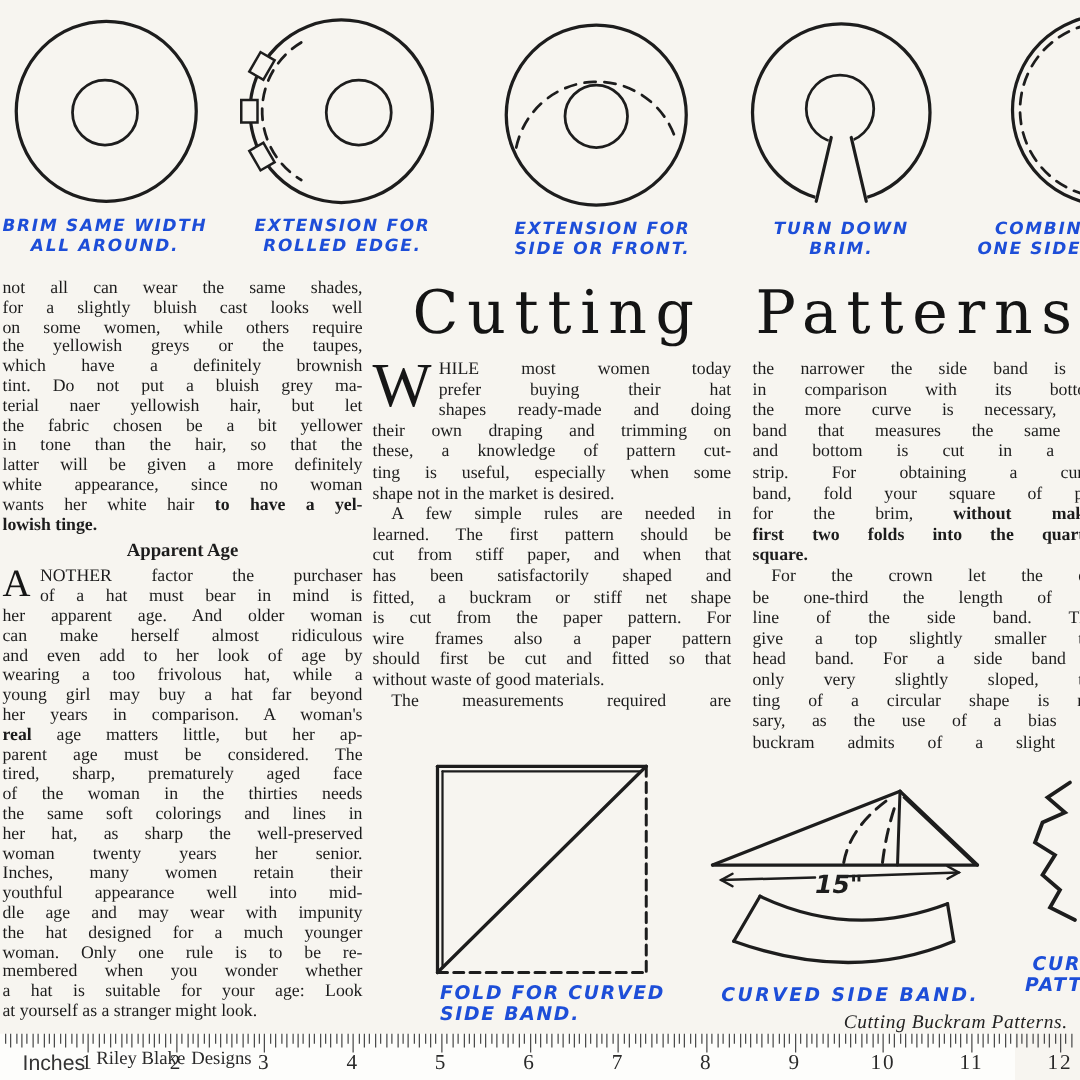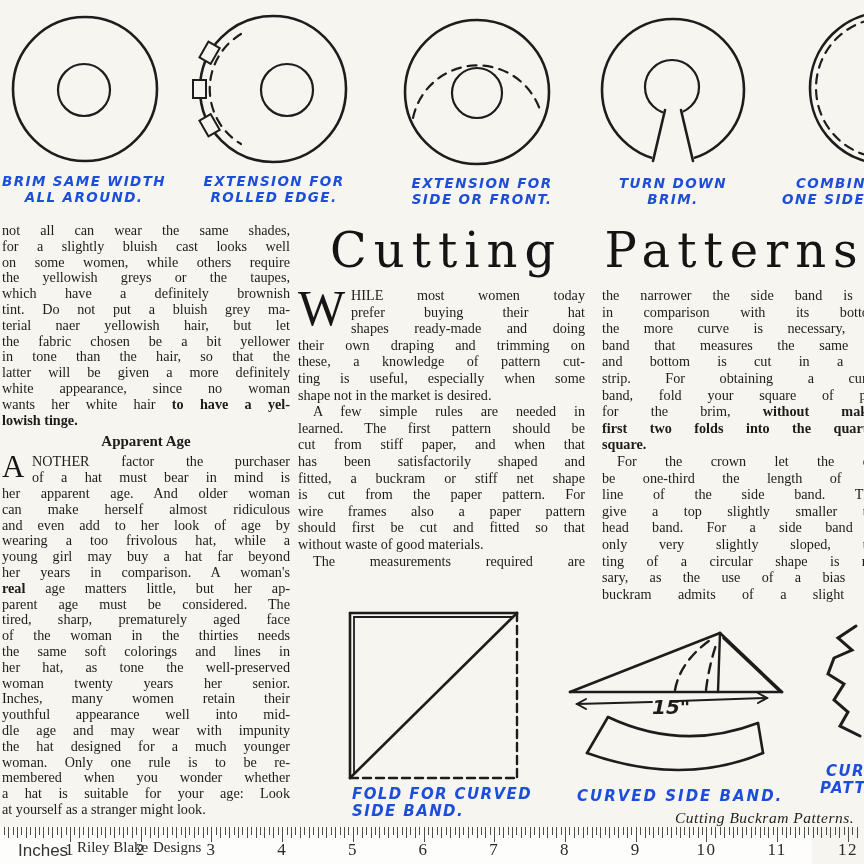--- a/index.html
+++ b/index.html
@@ -168,21 +168,21 @@
         <div class="tl j"><span>can make herself almost ridiculous</span></div>
         <div class="tl j"><span>and even add to her look of age by</span></div>
         <div class="tl j"><span>wearing a too frivolous hat, while a</span></div>
         <div class="tl j"><span>young girl may buy a hat far beyond</span></div>
         <div class="tl j"><span>her years in comparison.  A woman's</span></div>
         <div class="tl j"><span class="b">real</span><span> age matters little, but her ap-</span></div>
         <div class="tl j"><span>parent age must be considered.  The</span></div>
         <div class="tl j"><span>tired, sharp, prematurely aged face</span></div>
         <div class="tl j"><span>of the woman in the thirties needs</span></div>
         <div class="tl j"><span>the same soft colorings and lines in</span></div>
-        <div class="tl j"><span>her hat, as tone the well-preserved</span></div>
+        <div class="tl j"><span>her hat, as sharp the well-preserved</span></div>
         <div class="tl j"><span>woman twenty years her senior.</span></div>
         <div class="tl j"><span>Inches, many women retain their</span></div>
         <div class="tl j"><span>youthful appearance well into mid-</span></div>
         <div class="tl j"><span>dle age and may wear with impunity</span></div>
         <div class="tl j"><span>the hat designed for a much younger</span></div>
         <div class="tl j"><span>woman.  Only one rule is to be re-</span></div>
         <div class="tl j"><span>membered when you wonder whether</span></div>
         <div class="tl j"><span>a hat is suitable for your age: Look</span></div>
         <div class="tl"><span>at yourself as a stranger might look.</span></div>
       </div>

